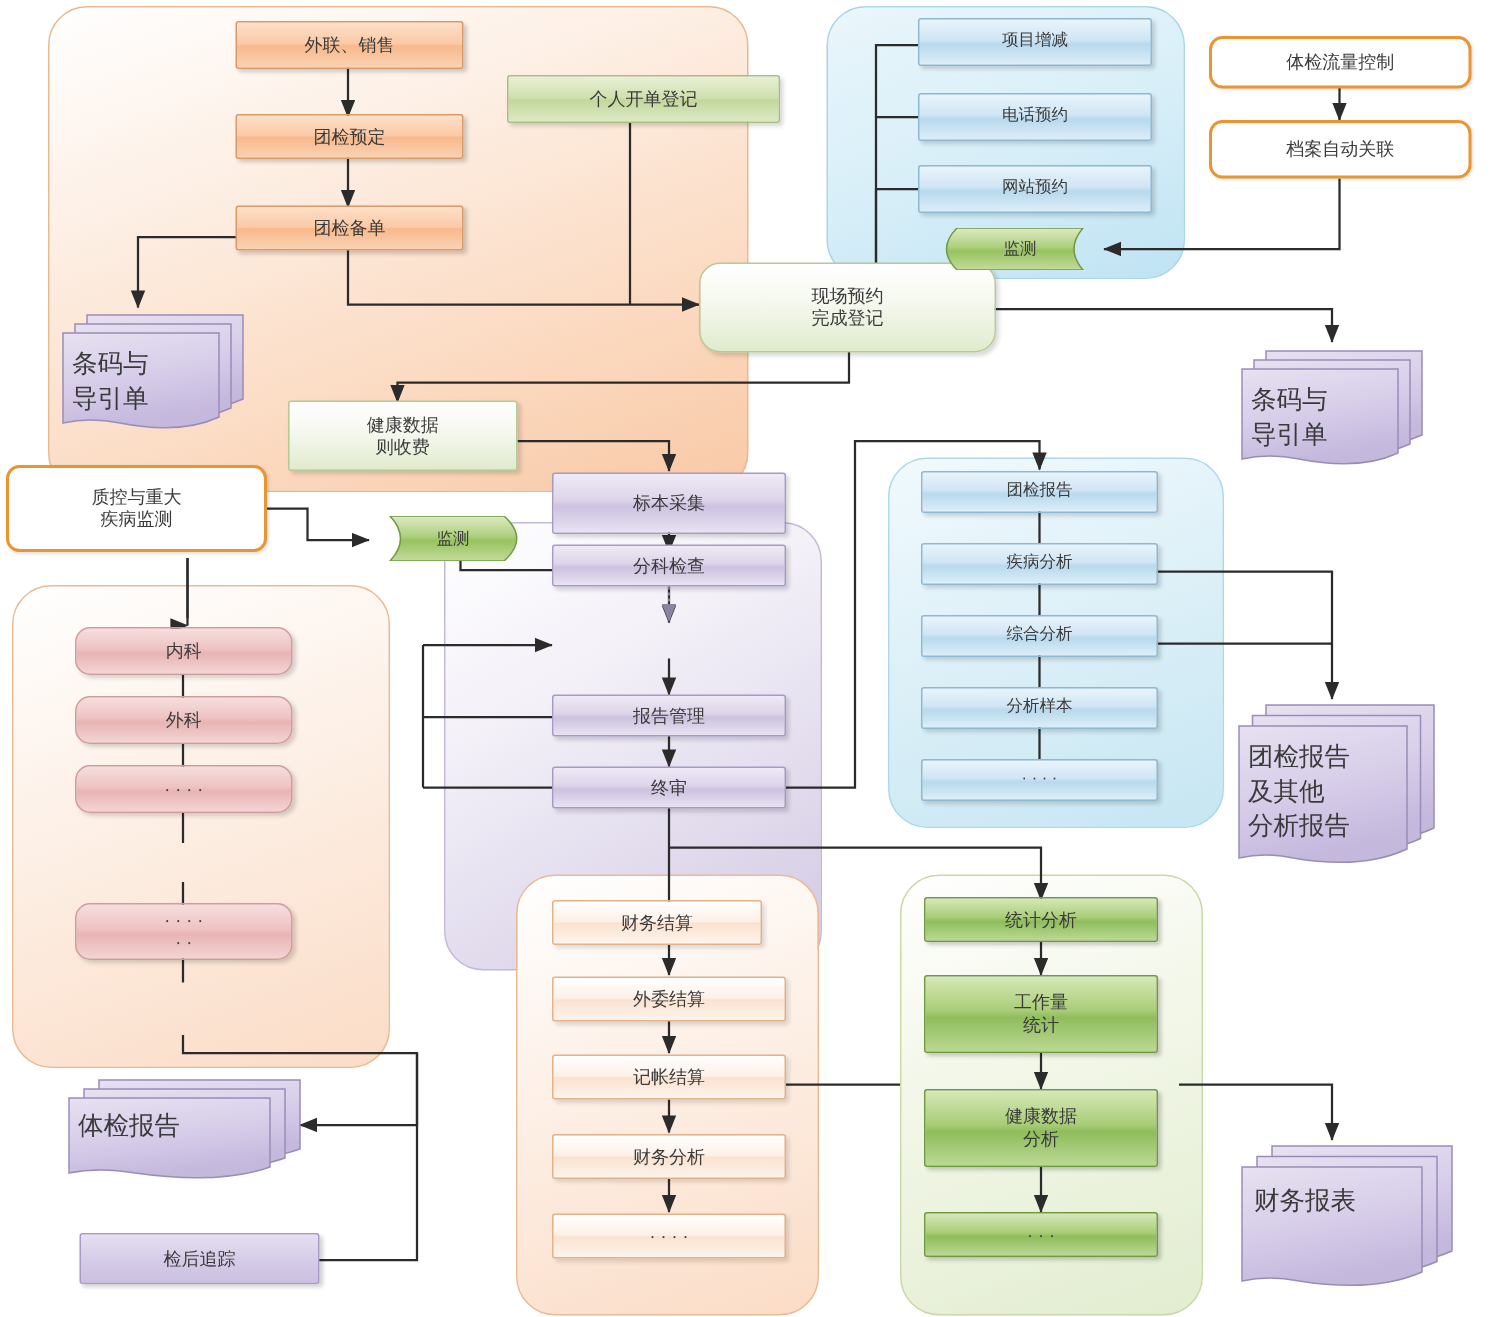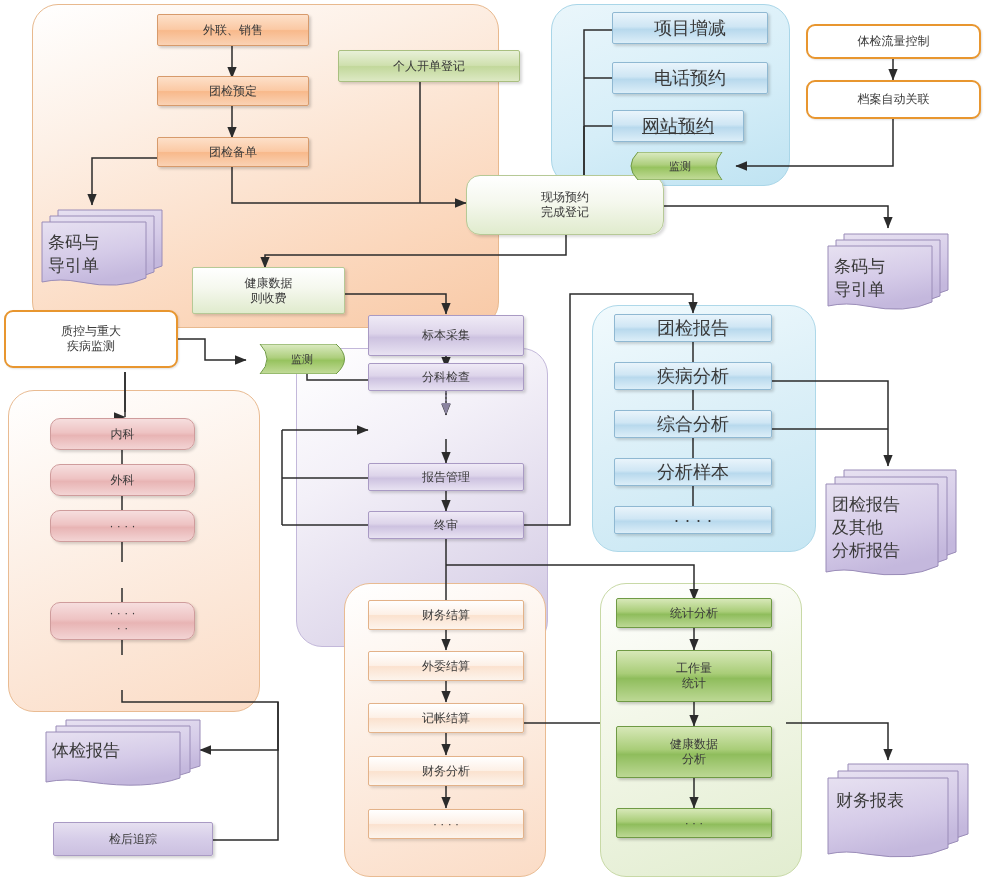--- a/index.html
+++ b/index.html
@@ -23,21 +23,21 @@
             border:1px solid #d79a6b;font-size:12px;box-shadow:2px 2px 3px rgba(0,0,0,.18);}
   .n-orange-lite{background:linear-gradient(180deg,#ffffff 0%,#fdf0e6 48%,#fbe2cf 52%,#fdf4ec 100%);
             border:1px solid #e3b289;font-size:12px;box-shadow:2px 2px 3px rgba(0,0,0,.13);}
   .n-green{background:linear-gradient(180deg,#e8f0d8 0%,#cfe0ae 48%,#c2d89b 52%,#dde9c4 100%);
             border:1px solid #a9bf80;font-size:12px;box-shadow:2px 2px 3px rgba(0,0,0,.16);}
   .n-greenwhite{background:linear-gradient(180deg,#ffffff 0%,#f5f8ee 45%,#e0ebcd 100%);
             border:1px solid #b6c996;font-size:12px;box-shadow:2px 2px 3px rgba(0,0,0,.15);}
   .n-greenstrong{background:linear-gradient(180deg,#d7e8b8 0%,#a9cd78 45%,#8fbd5c 55%,#bcd894 100%);
             border:1px solid #6f9a44;font-size:12px;box-shadow:2px 2px 3px rgba(0,0,0,.2);}
   .n-blue{background:linear-gradient(180deg,#e9f4fb 0%,#cfe6f4 45%,#b8d9ed 55%,#dceef8 100%);
-            border:1px solid #8fb8d2;font-size:18px;box-shadow:2px 2px 3px rgba(0,0,0,.16);}
+            border:1px solid #8fb8d2;font-size:11px;box-shadow:2px 2px 3px rgba(0,0,0,.16);}
   .n-purple{background:linear-gradient(180deg,#efeaf6 0%,#ddd4ea 45%,#cdc2e0 55%,#e8e2f2 100%);
             border:1px solid #a99ac4;font-size:12px;box-shadow:2px 2px 3px rgba(0,0,0,.16);}
   .n-pink{background:linear-gradient(180deg,#f6dede 0%,#eec3c3 45%,#e8b4b4 55%,#f3d4d4 100%);
             border:1px solid #cf9c9c;border-radius:10px;font-size:12px;box-shadow:2px 2px 3px rgba(0,0,0,.16);}
   .n-outline{background:#ffffff;border:2px solid #e8962f;border-radius:9px;font-size:12px;
             box-shadow:1px 1px 2px rgba(0,0,0,.12);}
   .n-lav{background:linear-gradient(180deg,#e6e0f0 0%,#d6cde8 50%,#cbc0e0 100%);
             border:1px solid #a99ac4;font-size:12px;box-shadow:2px 2px 3px rgba(0,0,0,.18);}
 
   .rounded-lg{border-radius:14px;}
@@ -169,21 +169,21 @@
   <div class="node n-green rounded-sm" style="left:338px;top:50px;width:182px;height:32px;">个人开单登记</div>
 
   <div class="node n-greenwhite rounded-lg" style="left:466px;top:175px;width:198px;height:60px;">现场预约
 完成登记</div>
 
   <div class="node n-greenwhite rounded-sm" style="left:192px;top:267px;width:153px;height:47px;">健康数据
 则收费</div>
 
   <div class="node n-blue rounded-sm" style="left:612px;top:12px;width:156px;height:32px;">项目增减</div>
   <div class="node n-blue rounded-sm" style="left:612px;top:62px;width:156px;height:32px;">电话预约</div>
-  <div class="node n-blue rounded-sm" style="left:612px;top:110px;width:132px;height:32px;text-decoration:underline;">网站预约</div>
+  <div class="node n-blue rounded-sm" style="left:612px;top:110px;width:156px;height:32px;">网站预约</div>
 
   <div class="banner" style="left:624px;top:152px;width:112px;height:28px;">
     <svg width="112" height="28" viewBox="0 0 112 28">
       <defs>
         <linearGradient id="gban1" x1="0" y1="0" x2="0" y2="1">
           <stop offset="0%" stop-color="#dcebc3"></stop>
             <stop offset="45%" stop-color="#aecf7e"></stop>
           <stop offset="55%" stop-color="#97c35f"></stop>
             <stop offset="100%" stop-color="#c4dc9b"></stop>
         </linearGradient>
@@ -224,21 +224,21 @@
   <div class="node n-blue rounded-sm" style="left:614px;top:410px;width:158px;height:28px;">综合分析</div>
   <div class="node n-blue rounded-sm" style="left:614px;top:458px;width:158px;height:28px;">分析样本</div>
   <div class="node n-blue rounded-sm" style="left:614px;top:506px;width:158px;height:28px;">· · · ·</div>
 
   <div class="node n-pink" style="left:50px;top:418px;width:145px;height:32px;">内科</div>
   <div class="node n-pink" style="left:50px;top:464px;width:145px;height:32px;">外科</div>
   <div class="node n-pink" style="left:50px;top:510px;width:145px;height:32px;">· · · ·</div>
   <div class="node n-pink" style="left:50px;top:602px;width:145px;height:38px;">· · · ·
 · ·</div>
 
-  <div class="node n-orange-lite rounded-sm" style="left:368px;top:600px;width:156px;height:30px;">财务结算</div>
+  <div class="node n-orange-lite rounded-sm" style="left:368px;top:600px;width:140px;height:30px;">财务结算</div>
   <div class="node n-orange-lite rounded-sm" style="left:368px;top:651px;width:156px;height:30px;">外委结算</div>
   <div class="node n-orange-lite rounded-sm" style="left:368px;top:703px;width:156px;height:30px;">记帐结算</div>
   <div class="node n-orange-lite rounded-sm" style="left:368px;top:756px;width:156px;height:30px;">财务分析</div>
   <div class="node n-orange-lite rounded-sm" style="left:368px;top:809px;width:156px;height:30px;">· · · ·</div>
 
   <div class="node n-greenstrong rounded-sm" style="left:616px;top:598px;width:156px;height:30px;">统计分析</div>
   <div class="node n-greenstrong rounded-sm" style="left:616px;top:650px;width:156px;height:52px;">工作量
 统计</div>
   <div class="node n-greenstrong rounded-sm" style="left:616px;top:726px;width:156px;height:52px;">健康数据
 分析</div>

